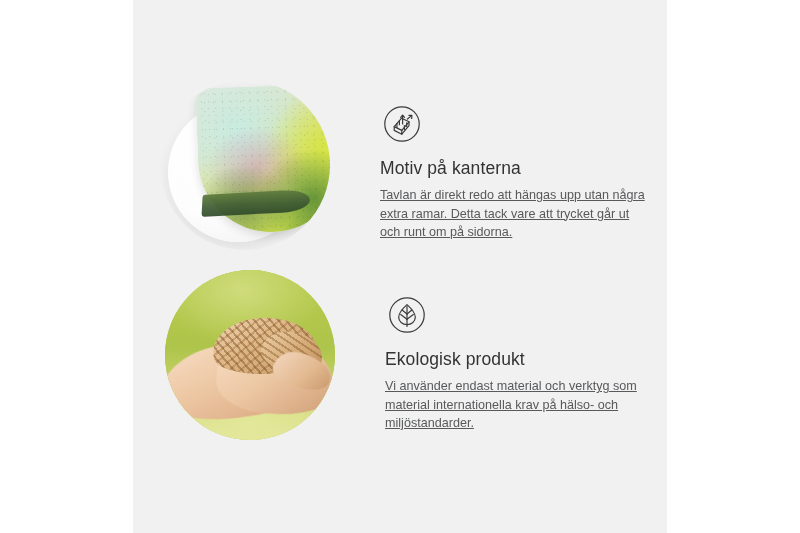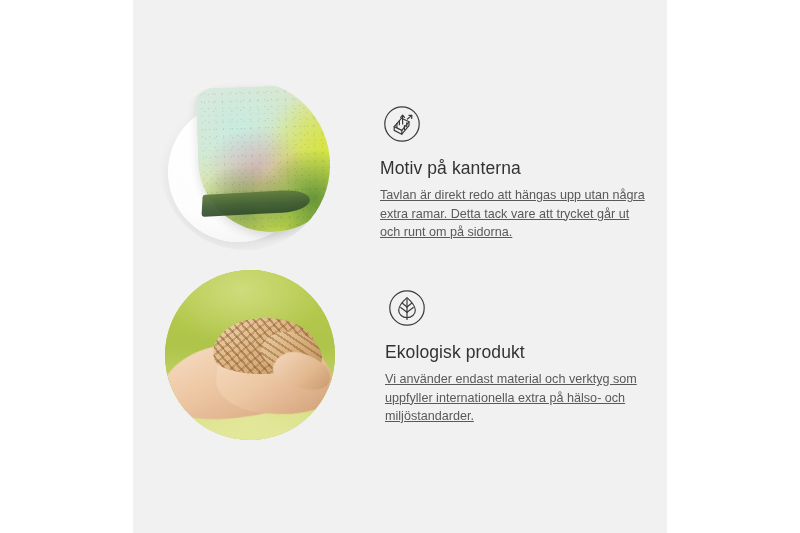--- a/index.html
+++ b/index.html
@@ -41,21 +41,21 @@
   .side-bar.left  { left: 0; }
   .side-bar.right { left: 667px; width: 133px; }
 
   
   .feature {
     position: absolute;
     display: flex;
     align-items: flex-start;
   }
   .feature-one { left: 160px; top: 80px; }
-  .feature-two { left: 165px; top: 270px; }
+  .feature-two { left: 165px; top: 270px; align-items: center; }
 
   
   .media {
     position: relative;
     width: 170px;
     height: 170px;
     border-radius: 50%;
     overflow: hidden;
     flex: 0 0 auto;
   }
@@ -286,17 +286,17 @@
           <path d="M22 11.6 C27.6 16.6 30.3 20.6 30.3 24.3 C30.3 28.6 26.6 31.6 22 31.6
                    C17.4 31.6 13.7 28.6 13.7 24.3 C13.7 20.6 16.4 16.6 22 11.6 Z" fill="none"></path>
           <path d="M22 13.4 L22 33.4"></path>
           <path d="M22 21.0 L17.1 17.0"></path>
           <path d="M22 21.0 L26.9 17.0"></path>
           <path d="M22 26.3 L15.7 21.6"></path>
           <path d="M22 26.3 L28.3 21.6"></path>
         </svg>
       </div>
       <h3 class="feature-title">Ekologisk produkt</h3>
-      <p class="feature-body">Vi använder endast material och verktyg som uppfyller internationella extra på hälso- och miljöstandarder.</p>
+      <p class="feature-body">Vi använder endast material och verktyg som material internationella krav på hälso- och miljöstandarder.</p>
     </div>
   </div>
 
 </div>
 
 </body></html>

